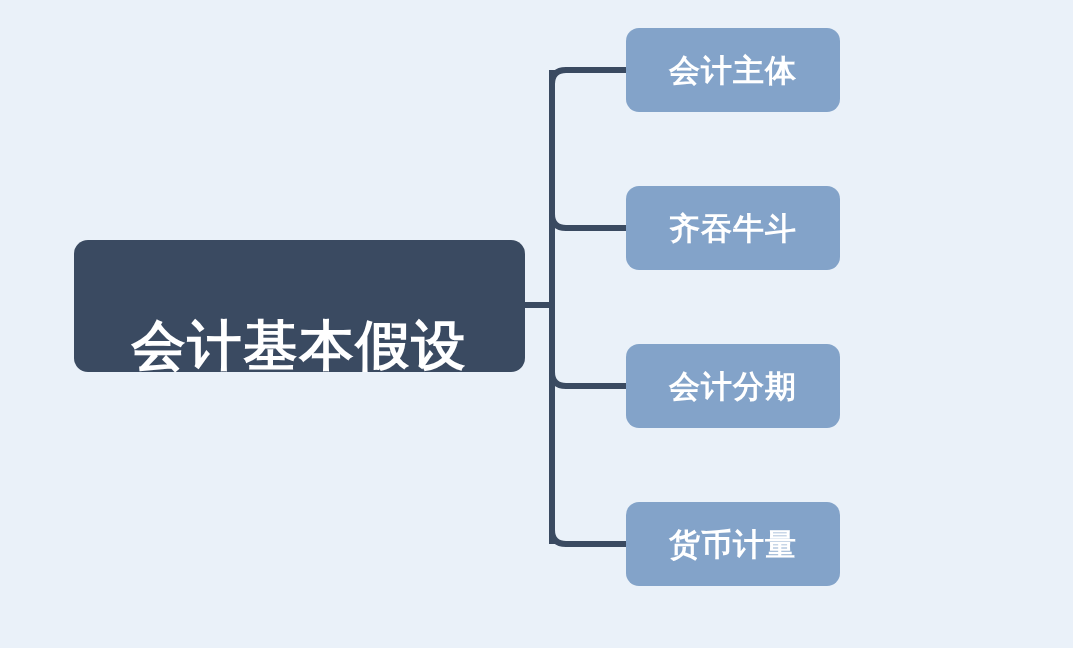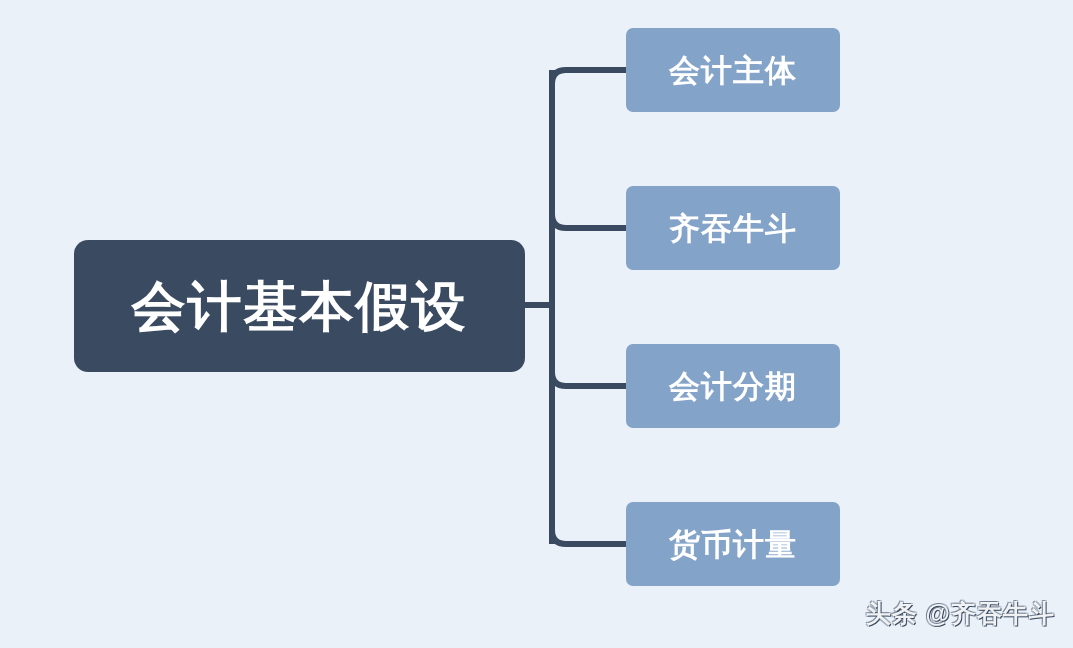--- a/index.html
+++ b/index.html
@@ -32,41 +32,41 @@
   
   .root-node {
     position: absolute;
     left: 74px;
     top: 240px;
     width: 451px;
     height: 132px;
     background: #3a4a61;
     border-radius: 14px;
     display: flex;
-    align-items: center;
+    align-items: flex-end;
     justify-content: center;
     box-sizing: border-box;
   }
   .root-label {
     color: #ffffff;
     font-size: 54px;
     font-weight: bold;
     letter-spacing: 2px;
     line-height: 1;
     white-space: nowrap;
   }
 
   
   .child-node {
     position: absolute;
     left: 626px;
     width: 214px;
     height: 84px;
     background: #83a3c9;
-    border-radius: 7px;
+    border-radius: 13px;
     display: flex;
     align-items: center;
     justify-content: center;
     box-sizing: border-box;
   }
   .child-label {
     color: #ffffff;
     font-size: 31px;
     font-weight: bold;
     letter-spacing: 1px;
@@ -130,15 +130,14 @@
   </div>
 
   <div class="child-node child-2">
     <span class="child-label">会计分期</span>
   </div>
 
   <div class="child-node child-3">
     <span class="child-label">货币计量</span>
   </div>
 
-  <div class="watermark">头条 @齐吞牛斗</div>
 
 </div>
 
 </body></html>

